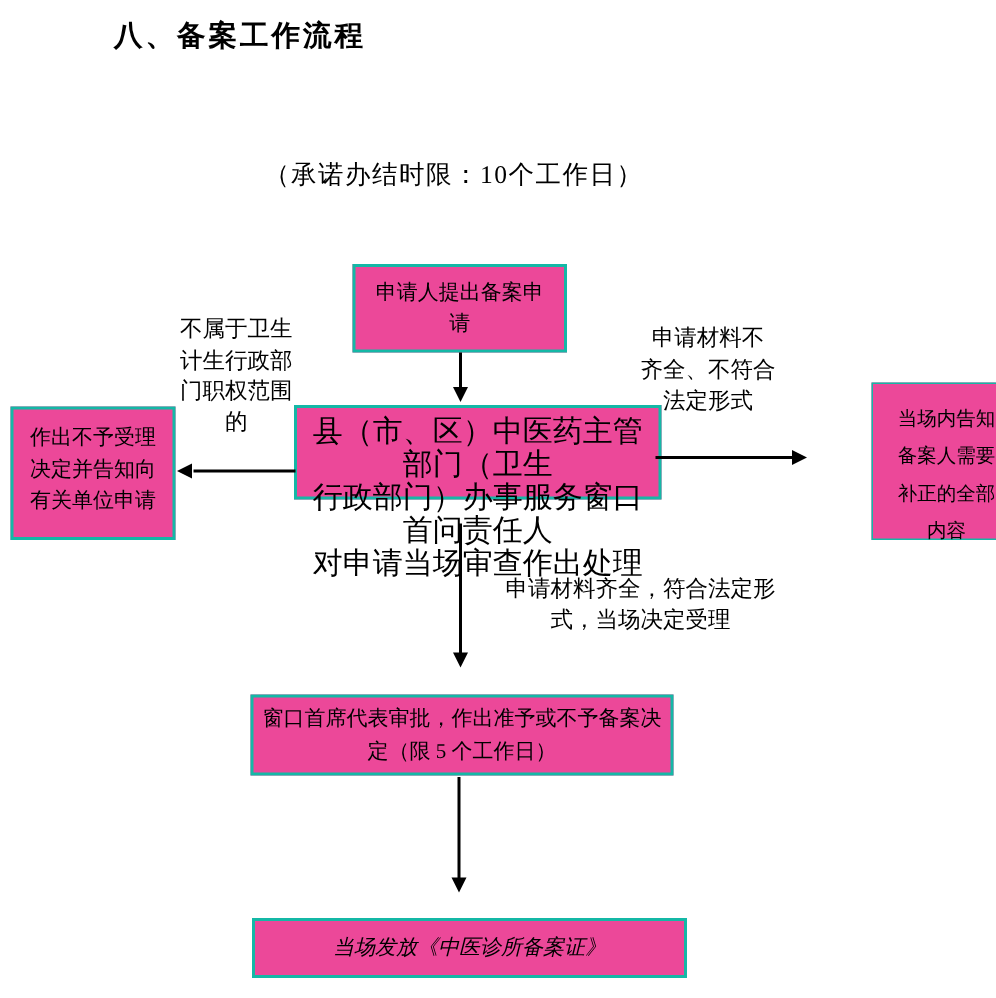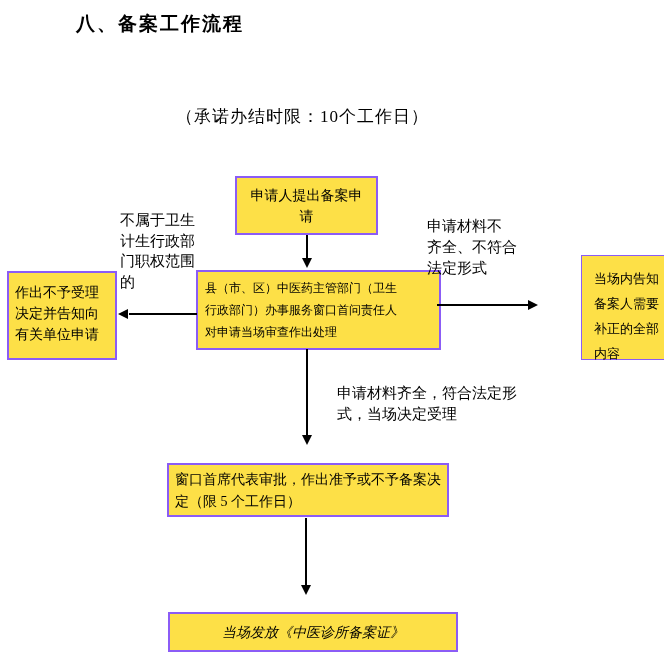--- a/index.html
+++ b/index.html
@@ -5,43 +5,43 @@
   * { margin:0; padding:0; box-sizing:border-box; }
   html,body { background:#fff; }
   .canvas {
     position:relative;
     width:664px; height:665px;
     background:#ffffff;
     font-family:"Liberation Serif", serif;
     color:#000;
     overflow:hidden;
   }
-  .pre { white-space:pre-line; }
+  .pre { white-space:pre-line;text-align:center; }
 
   .section-heading {
     position:absolute; left:76px; top:11px;
     font-size:19px; font-weight:bold; letter-spacing:2px;
   }
   .chart-title {
     position:absolute; left:178px; top:63px;
     font-size:20px; font-weight:bold; letter-spacing:-0.5px;
   }
   .chart-subtitle {
     position:absolute; left:176px; top:105px;
     font-size:17px; letter-spacing:1px;
   }
 
   .box {
-    position:absolute; border:2px solid #8b5cf6; background:#fde047;
+    position:absolute; border:2px solid #14b8a6; background:#ec4899;
     font-size:14px; line-height:21px;
   }
   .center-text { display:flex; align-items:center; justify-content:center; text-align:center; }
 
   .box-apply   { left:235px; top:176px; width:143px; height:59px; font-size:14px; }
-  .box-review  { left:196px; top:270px; width:245px; height:80px; padding:5px 7px; font-size:12px; line-height:22px; }
+  .box-review  { left:196px; top:270px; width:245px; height:63px; padding:5px 7px; font-size:20px; line-height:22px; }
   .box-reject  { left:7px;   top:271px; width:110px; height:89px; padding:9px 6px; font-size:14px; line-height:21px; }
   .box-notify  { left:545px; top:255px; width:94px;  height:105px; border-width:1px; padding:10px 6px 0 12px; font-size:13px; line-height:25px;margin-left:36px; }
   .box-approve { left:167px; top:463px; width:282px; height:54px; padding:4px 6px; font-size:14px; line-height:22px; }
   .box-issue   { left:168px; top:612px; width:290px; height:40px; font-size:14px;font-style:italic; }
 
   .flow-label { position:absolute; font-size:15px; line-height:21px; }
   .label-out-of-scope { left:120px; top:210px; line-height:20.5px; }
   .label-incomplete   { left:427px; top:216px; }
   .label-complete     { left:337px; top:383px; }
 

